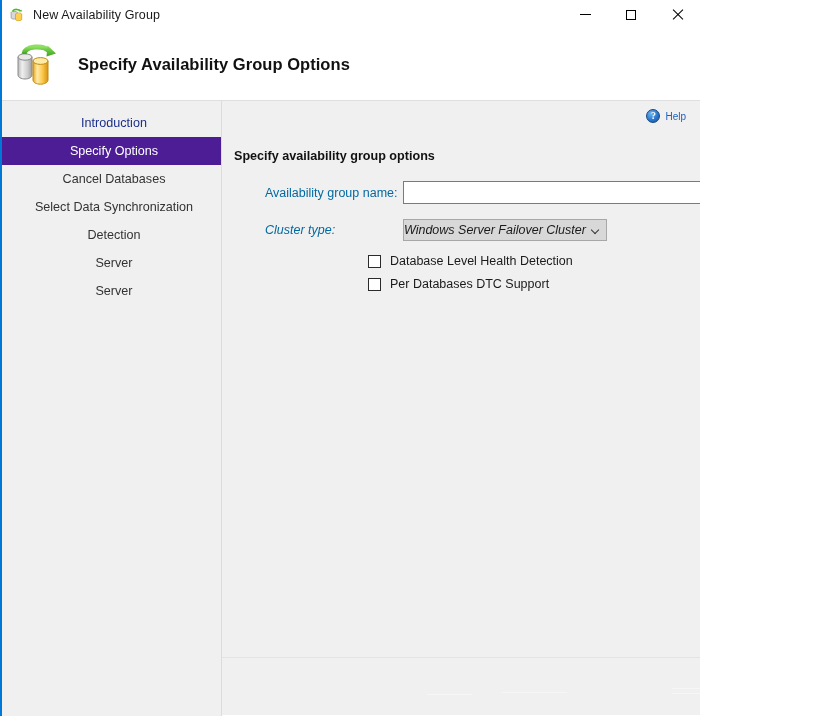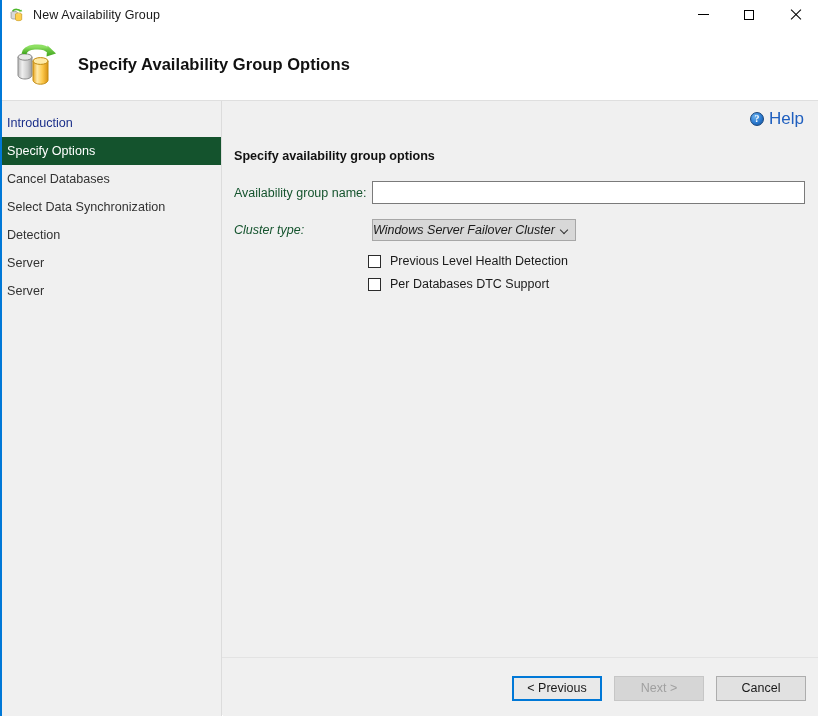--- a/index.html
+++ b/index.html
@@ -7,21 +7,21 @@
     padding: 0;
     background: #ffffff;
   }
   body {
     font-family: "Liberation Sans", sans-serif;
     -webkit-font-smoothing: antialiased;
   }
 
   #window {
     position: relative;
-    width: 818px;
+    width: 700px;
     height: 716px;
     background: #ffffff;
     overflow: hidden;
     box-sizing: border-box;
   }
 
   
   #window::before {
     content: "";
     position: absolute;
@@ -146,24 +146,25 @@
   }
   .side-item {
     height: 28px;
     line-height: 28px;
     padding-left: 7px;
     font-size: 12.6px;
     color: #333333;
     white-space: nowrap;
     cursor: default;
     box-sizing: border-box;
+    text-align: center;
   }
   .side-item.link { color: #1b2f8a; }
   .side-item.selected {
-    background: #14532d;
+    background: #4c1d95;
     color: #ffffff;
   }
 
   
   .content {
     position: relative;
     flex: 1 1 auto;
     background: #f0f0f0;
     box-sizing: border-box;
     overflow: hidden;
@@ -192,21 +193,21 @@
     position: absolute;
     left: 0; right: 0; top: -1px;
     text-align: center;
     font-size: 10px;
     font-weight: bold;
     color: #ffffff;
     line-height: 14px;
     font-family: "Liberation Serif", serif;
   }
   .help-text {
-    font-size: 17px;
+    font-size: 10px;
     color: #1f5fbf;
   }
 
   .section-title {
     position: absolute;
     left: 12px;
     top: 48px;
     font-size: 12.6px;
     font-weight: bold;
     color: #111111;
@@ -217,21 +218,22 @@
     display: flex;
     align-items: center;
   }
   .row-name  { left: 12px; top: 80px; }
   .row-ctype { left: 12px; top: 118px; font-style: italic; }
 
   .field-label {
     width: 138px;
     flex: 0 0 138px;
     font-size: 12.5px;
-    color: #14532d;
+    color: #0369a1;
+    margin-left: 31px;
   }
   .text-input {
     width: 433px;
     height: 23px;
     border: 1px solid #7a7a7a;
     background: #ffffff;
     box-sizing: border-box;
     font-family: "Liberation Sans", sans-serif;
     font-size: 12.5px;
     color: #1a1a1a;
@@ -460,38 +462,33 @@
       <div class="field-row row-ctype">
         <span class="field-label">Cluster type:</span>
         <span class="select-wrap">
           <span class="select-box">Windows Server Failover Cluster</span>
           <span class="select-arrow"></span>
         </span>
       </div>
 
       <div class="check-row check-dbhealth">
         <span class="checkbox"></span>
-        <span class="check-label">Previous Level Health Detection</span>
+        <span class="check-label">Database Level Health Detection</span>
       </div>
 
       <div class="check-row check-dtc">
         <span class="checkbox"></span>
         <span class="check-label">Per Databases DTC Support</span>
       </div>
 
       <div class="ghost" style="left:205px; top:593px; width:45px;"></div>
       <div class="ghost" style="left:280px; top:591px; width:65px;"></div>
       <div class="ghost" style="left:450px; top:587px; width:68px;"></div>
       <div class="ghost" style="left:450px; top:592px; width:125px;"></div>
 
       <div class="footer-sep"></div>
     </section>
   </div>
 
   <div class="sidebar-footer-fill"></div>
 
-  <div class="footer">
-    <button class="btn focused">&lt; Previous</button>
-    <button class="btn disabled" disabled="">Next &gt;</button>
-    <button class="btn">Cancel</button>
-  </div>
 
 </div>
 
 </body></html>

